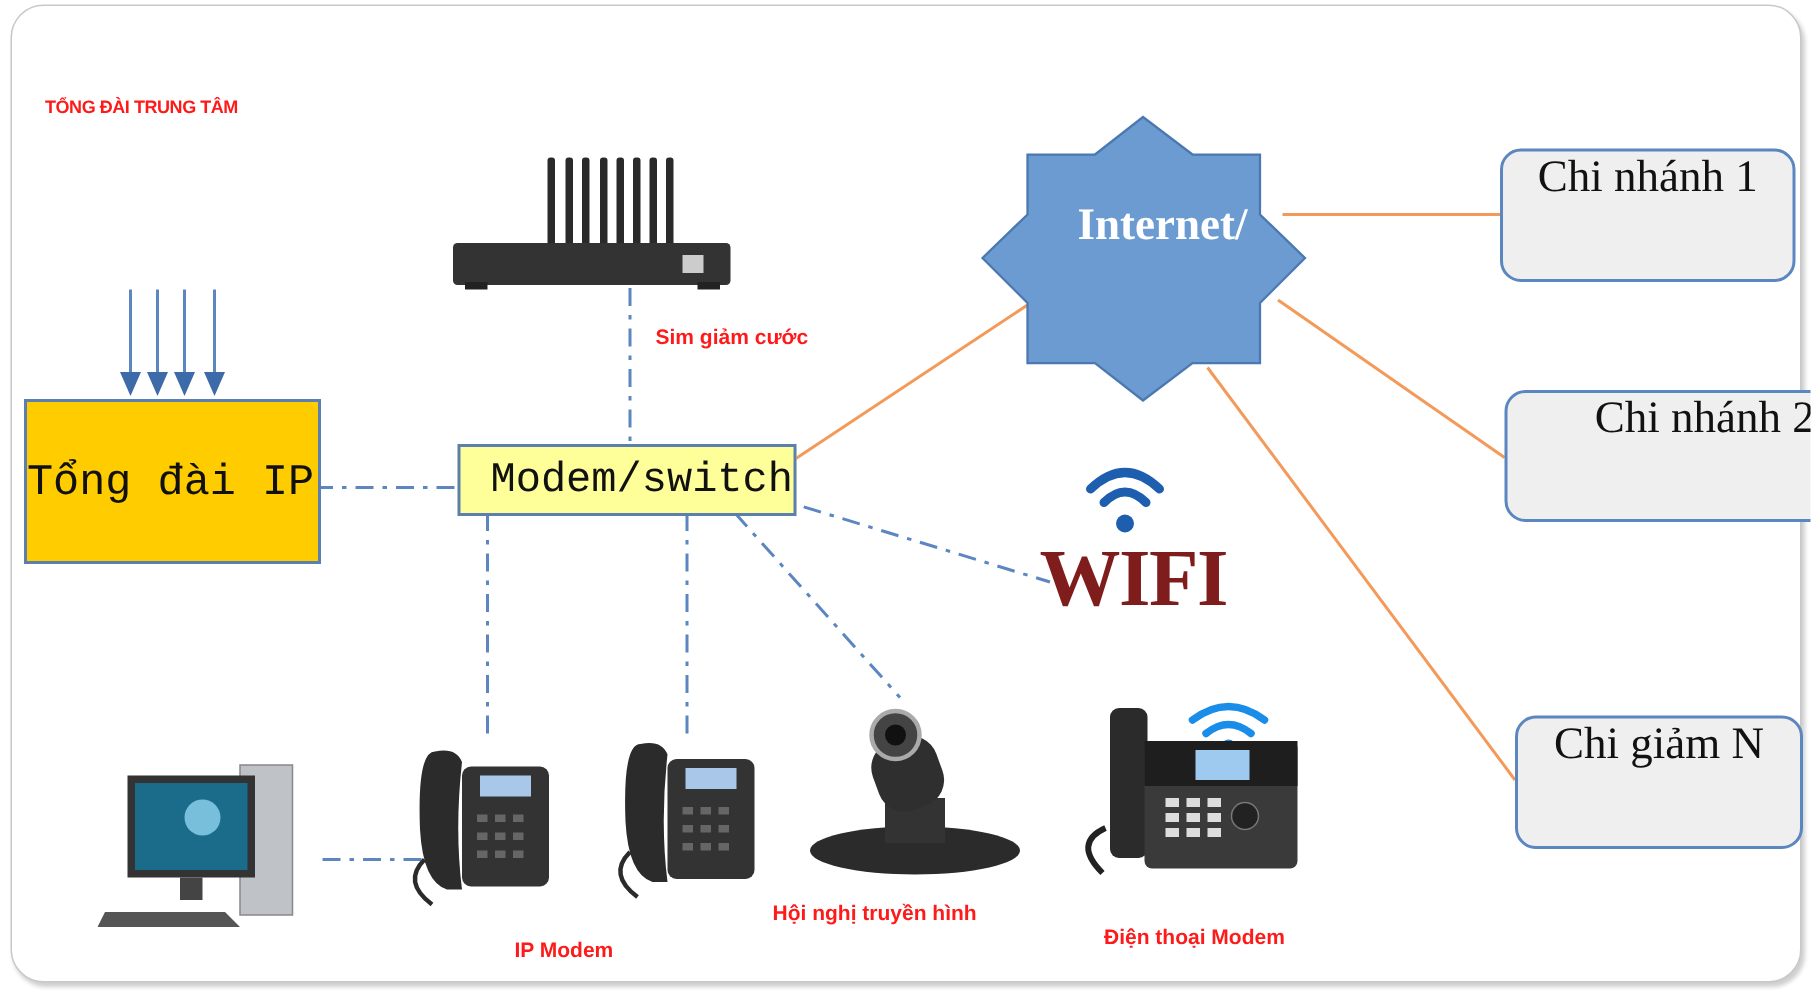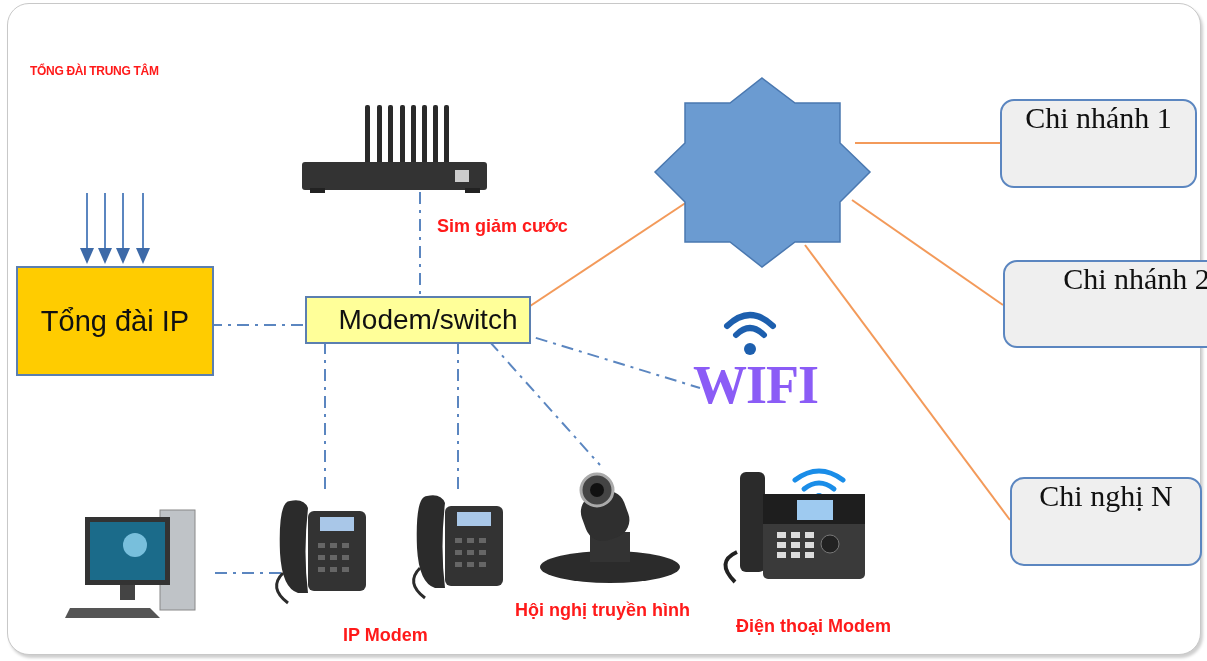--- a/index.html
+++ b/index.html
@@ -1,28 +1,28 @@
 <!DOCTYPE html>
 <html><head>
 <meta charset="utf-8">
 <style>
   html, body { margin: 0; padding: 0; background: #ffffff; }
   body { width: 1207px; height: 661px; position: relative; overflow: hidden; font-family: "Liberation Sans", sans-serif; }
   .frame { position: absolute; left: 7px; top: 3px; width: 1192px; height: 650px; border: 1px solid #c8c8c8; border-radius: 22px; box-shadow: 2px 3px 3px #cfcfcf; background: #fff; }
   svg.links { position: absolute; left: 0; top: 0; }
   .title { position: absolute; left: 30px; top: 28px; color: #ff1a1a; font-weight: bold; font-size: 12px; letter-spacing: -0.3px; font-family: "Liberation Sans", sans-serif; margin-top: 36px; }
-  .box { position: absolute; display: flex; align-items: center; justify-content: center; font-family: Liberation Sans, sans-serif; color: #111; }
+  .box { position: absolute; display: flex; align-items: center; font-family: Liberation Mono, monospace; color: #111; }
   .pbx { left: 16px; top: 266px; width: 194px; height: 106px; background: #ffcc00; border: 2px solid #5b7fb0; font-size: 29px; }
   .modem { left: 305px; top: 296px; width: 202px; height: 44px; background: #ffff99; border: 2px solid #5b7fb0; font-size: 28px; padding-left: 20px; }
   .branch { position: absolute; background: #efefef; border: 2px solid #5b86c0; border-radius: 14px; display: flex; align-items: flex-start; justify-content: center; font-family: "Liberation Serif", serif; font-size: 30px; color: #111; }
   .b1 { left: 1000px; top: 99px; width: 193px; height: 85px; }
   .b2 { left: 1003px; top: 260px; width: 191px; height: 84px; padding-left: 36px; }
   .bn { left: 1010px; top: 477px; width: 188px; height: 85px; }
-  .red-label { position: absolute; color: #ff1a1a; font-weight: bold; font-family: "Liberation Sans", sans-serif; font-size: 18px; white-space: nowrap; }
-  .wifi-text { position: absolute; left: 693px; top: 354px; font-family: "Liberation Serif", serif; font-weight: bold; font-size: 54px; color: #8b5cf6; letter-spacing: -1px; }
+  .red-label { position: absolute; color: #ff1a1a; font-weight: bold; font-family: "Liberation Sans", sans-serif; font-size: 14px; white-space: nowrap; }
+  .wifi-text { position: absolute; left: 693px; top: 354px; font-family: "Liberation Serif", serif; font-weight: bold; font-size: 54px; color: #7f1d1d; letter-spacing: -1px; }
   .star-label { position: absolute; left: 690px; top: 130px; width: 170px; text-align: center; color: #fff; font-family: "Liberation Serif", serif; font-weight: bold; font-size: 30px; line-height: 40px; }
   .dev { position: absolute; }
 </style>
 </head>
 <body>
 
 <div class="frame"></div>
 
 <svg class="links" width="1207" height="661">
 
@@ -58,30 +58,31 @@
 <div class="title">TỔNG ĐÀI TRUNG TÂM</div>
 
 <div class="box pbx">
     <span>Tổng đài IP</span>
   </div>
 <div class="box modem">
     <span>Modem/switch</span>
   </div>
 
 <div class="star-label">
+  <div>Internet/</div>
 </div>
 
 <div class="branch b1">
     <span>Chi nhánh 1</span>
   </div>
 <div class="branch b2">
     <span>Chi nhánh 2</span>
   </div>
 <div class="branch bn">
-    <span>Chi nghị N</span>
+    <span>Chi giảm N</span>
   </div>
 
 <svg class="dev" style="left:300px;top:100px" width="190" height="95">
   <g fill="#2a2a2a">
     <rect x="65" y="5" width="5" height="60" rx="2"></rect>
       <rect x="77" y="5" width="5" height="60" rx="2"></rect>
     <rect x="88" y="5" width="5" height="60" rx="2"></rect>
       <rect x="100" y="5" width="5" height="60" rx="2"></rect>
     <rect x="111" y="5" width="5" height="60" rx="2"></rect>
       <rect x="122" y="5" width="5" height="60" rx="2"></rect>

